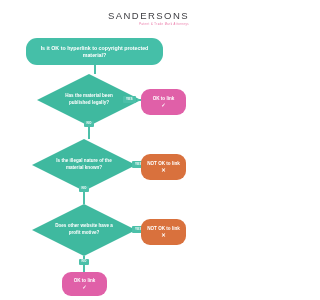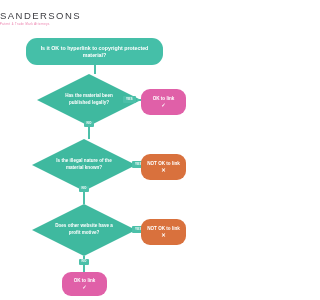--- a/index.html
+++ b/index.html
@@ -7,21 +7,21 @@
   body{
     background:#ffffff;
     font-family:"Liberation Sans", sans-serif;
     overflow:hidden;
     position:relative;
   }
 
   
   .header{
     padding-top:11px;
-    text-align:left;
+    text-align:right;
   }
   .brand{
     font-size:9.5px;
     letter-spacing:1.45px;
     color:#3d3d42;
     font-weight:400;
     line-height:1;
   }
   .brand-sub{
     font-size:2.6px;

